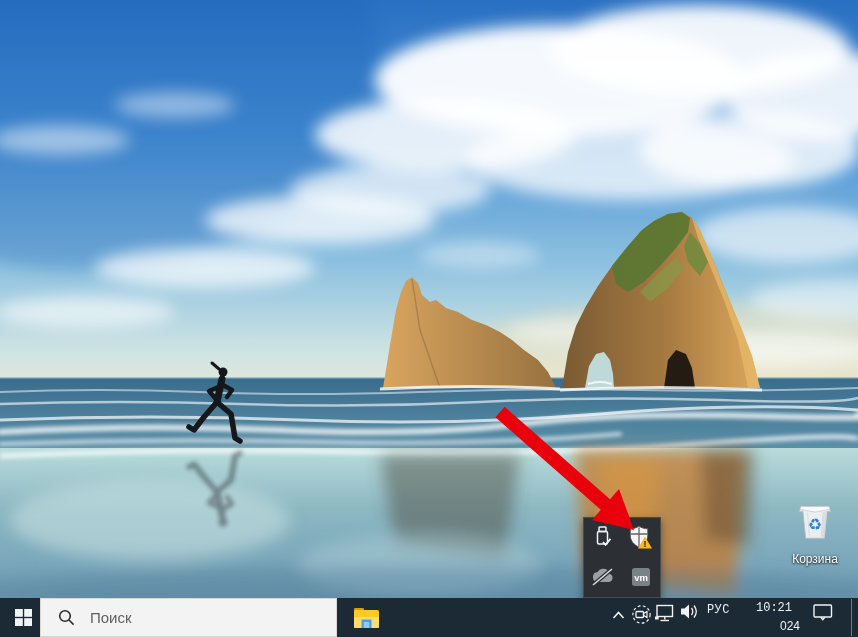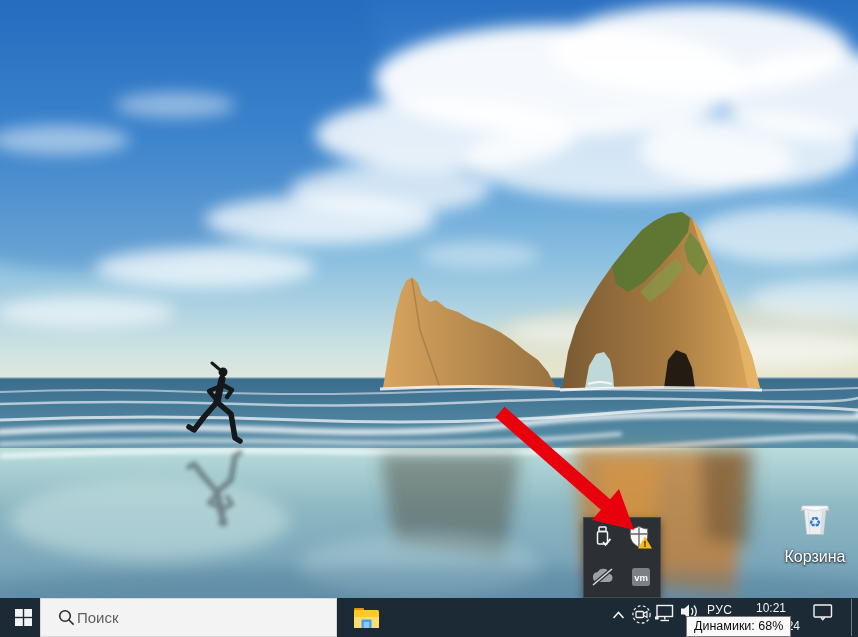--- a/index.html
+++ b/index.html
@@ -4,21 +4,21 @@
 <style>
   html,body{margin:0;padding:0;background:#000;}
   .screen{position:relative;width:858px;height:637px;overflow:hidden;
           font-family:"Liberation Sans",sans-serif;}
   .wallpaper{position:absolute;left:0;top:0;width:858px;height:598px;}
   .wallpaper svg{display:block;}
 
   
   .recycle-bin{position:absolute;left:784px;top:500px;width:62px;height:66px;
                display:flex;flex-direction:column;align-items:center;}
-  .recycle-bin .label{font-size:16px;color:#fff;margin-top:11px;
+  .recycle-bin .label{font-size:12px;color:#fff;margin-top:11px;
                       text-shadow:0 1px 2px rgba(0,0,0,.85),0 0 3px rgba(0,0,0,.6);text-align:right;}
 
   
   .flyout{position:absolute;left:583px;top:517px;width:78px;height:81px;
           background:#2c3034;border:1px solid rgba(120,125,130,.35);
           box-sizing:border-box;box-shadow:0 3px 8px rgba(0,0,0,.45);
           display:grid;grid-template-columns:1fr 1fr;grid-template-rows:1fr 1fr;
           z-index:20;}
   .flyout .cell{display:flex;align-items:center;justify-content:center;}
 
@@ -26,25 +26,25 @@
   .taskbar{position:absolute;left:0;top:598px;width:858px;height:39px;
            background:#1b2a35;z-index:30;}
   .start-btn{position:absolute;left:0;top:0;width:46px;height:39px;
              display:flex;align-items:center;justify-content:center;}
   .search-box{position:absolute;left:40px;top:0;width:297px;height:39px;
               background:#f3f3f3;display:flex;align-items:center;box-sizing:border-box;
               border:1px solid #d8d8d8;}
   .search-box svg{margin-left:17px;flex:none;}
   .search-box input{border:none;outline:none;background:transparent;
                     font-family:"Liberation Sans",sans-serif;
-                    font-size:15px;color:#0f172a;width:220px;}
+                    font-size:15px;color:#0f172a;margin-left:13px;width:220px;}
   .search-box input::placeholder{color:#5f5f5f;opacity:1;}
   .explorer-btn{position:absolute;left:346px;top:0;width:40px;height:39px;
                 display:flex;align-items:center;justify-content:center;}
-  .tray{position:absolute;left:600px;top:0;width:258px;height:39px;}
+  .tray{position:absolute;left:600px;top:0;width:258px;height:39px;font-family:Liberation Mono, monospace;}
   .tray .abs{position:absolute;}
   .tray-text{color:#eef2f4;font-size:12px;}
   .divider{position:absolute;left:251px;top:1px;width:1px;height:37px;
            background:rgba(255,255,255,.38);}
 
   
   .tooltip{position:absolute;left:686px;top:616px;height:21px;z-index:60;
            background:#f9f9f9;border:1px solid #7a7a7a;box-sizing:border-box;
            color:#0c0c0c;font-size:12.5px;line-height:18px;padding:0 7px;
            white-space:nowrap;}
@@ -294,15 +294,14 @@
         <rect x="1" y="1" width="17.5" height="12" rx="1"></rect>
         <polyline points="7.8,13.2 9.8,15.6 11.8,13.2"></polyline>
       </svg>
 
       <div class="divider"></div>
     </div>
   </div>
 
   <div class="date-frag">024</div>
 
-  <div class="tooltip">Динамики: 68%</div>
 
 </div>
 
 </body></html>

